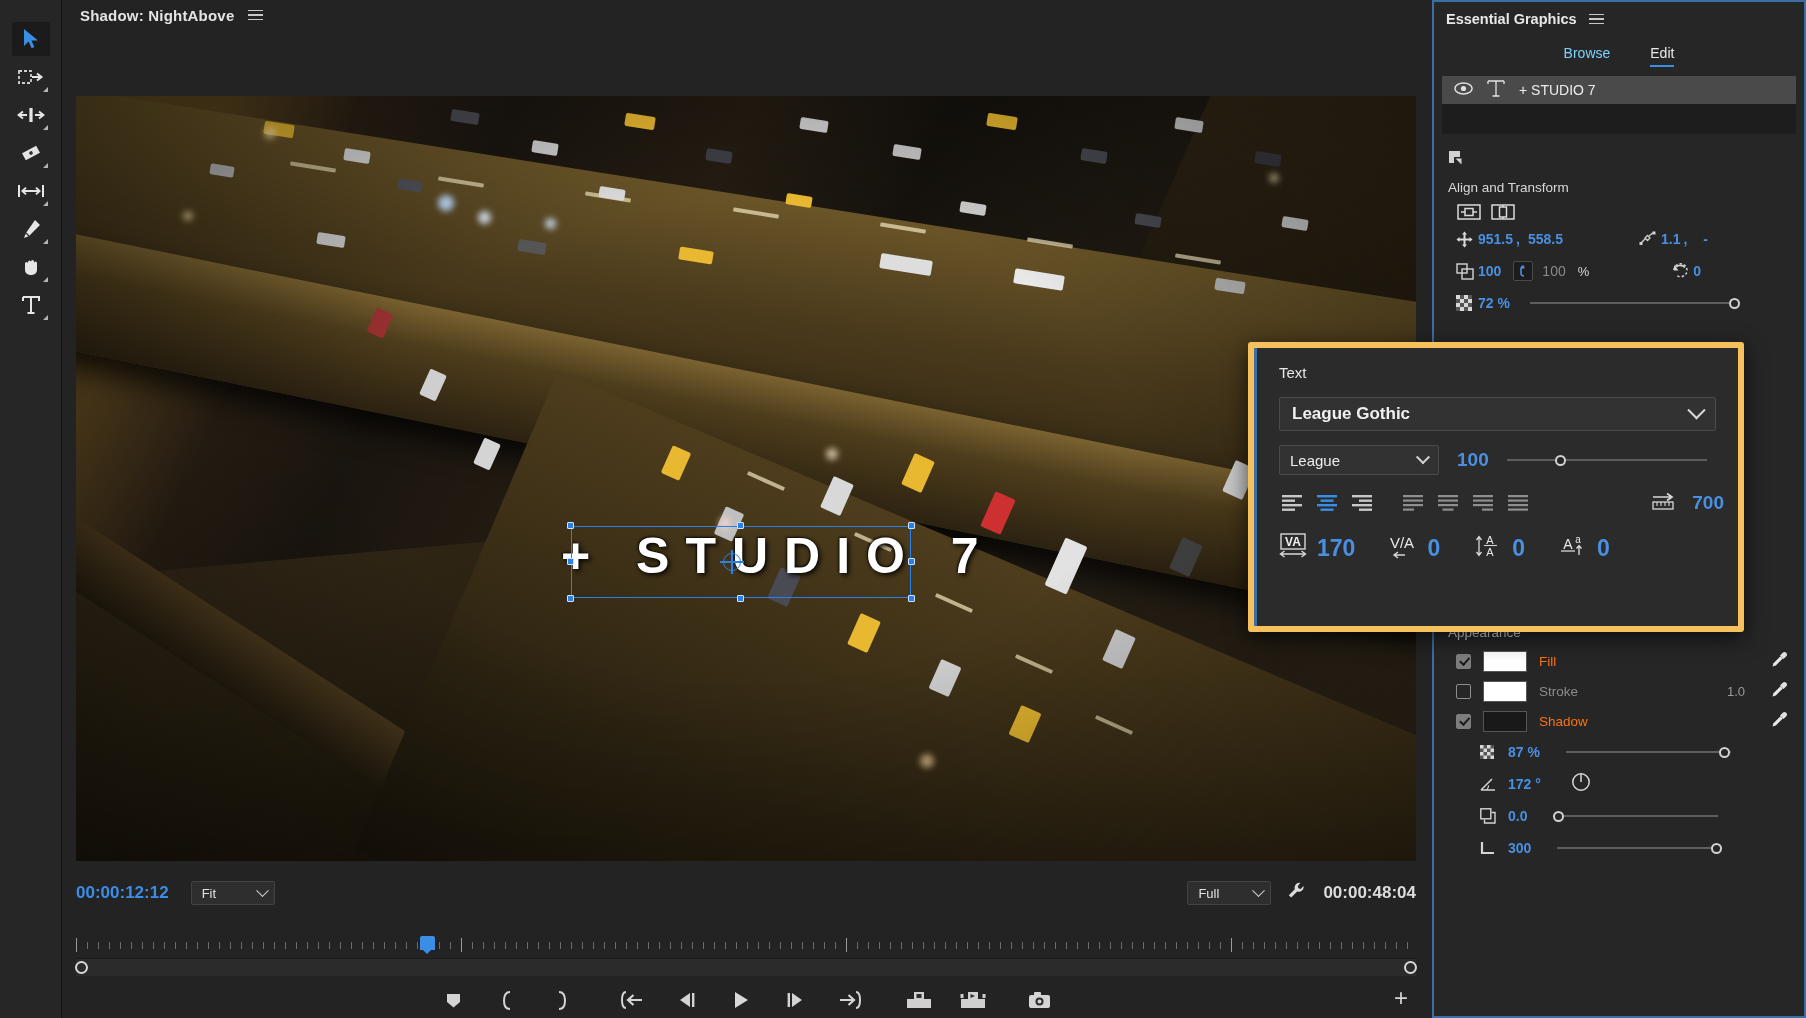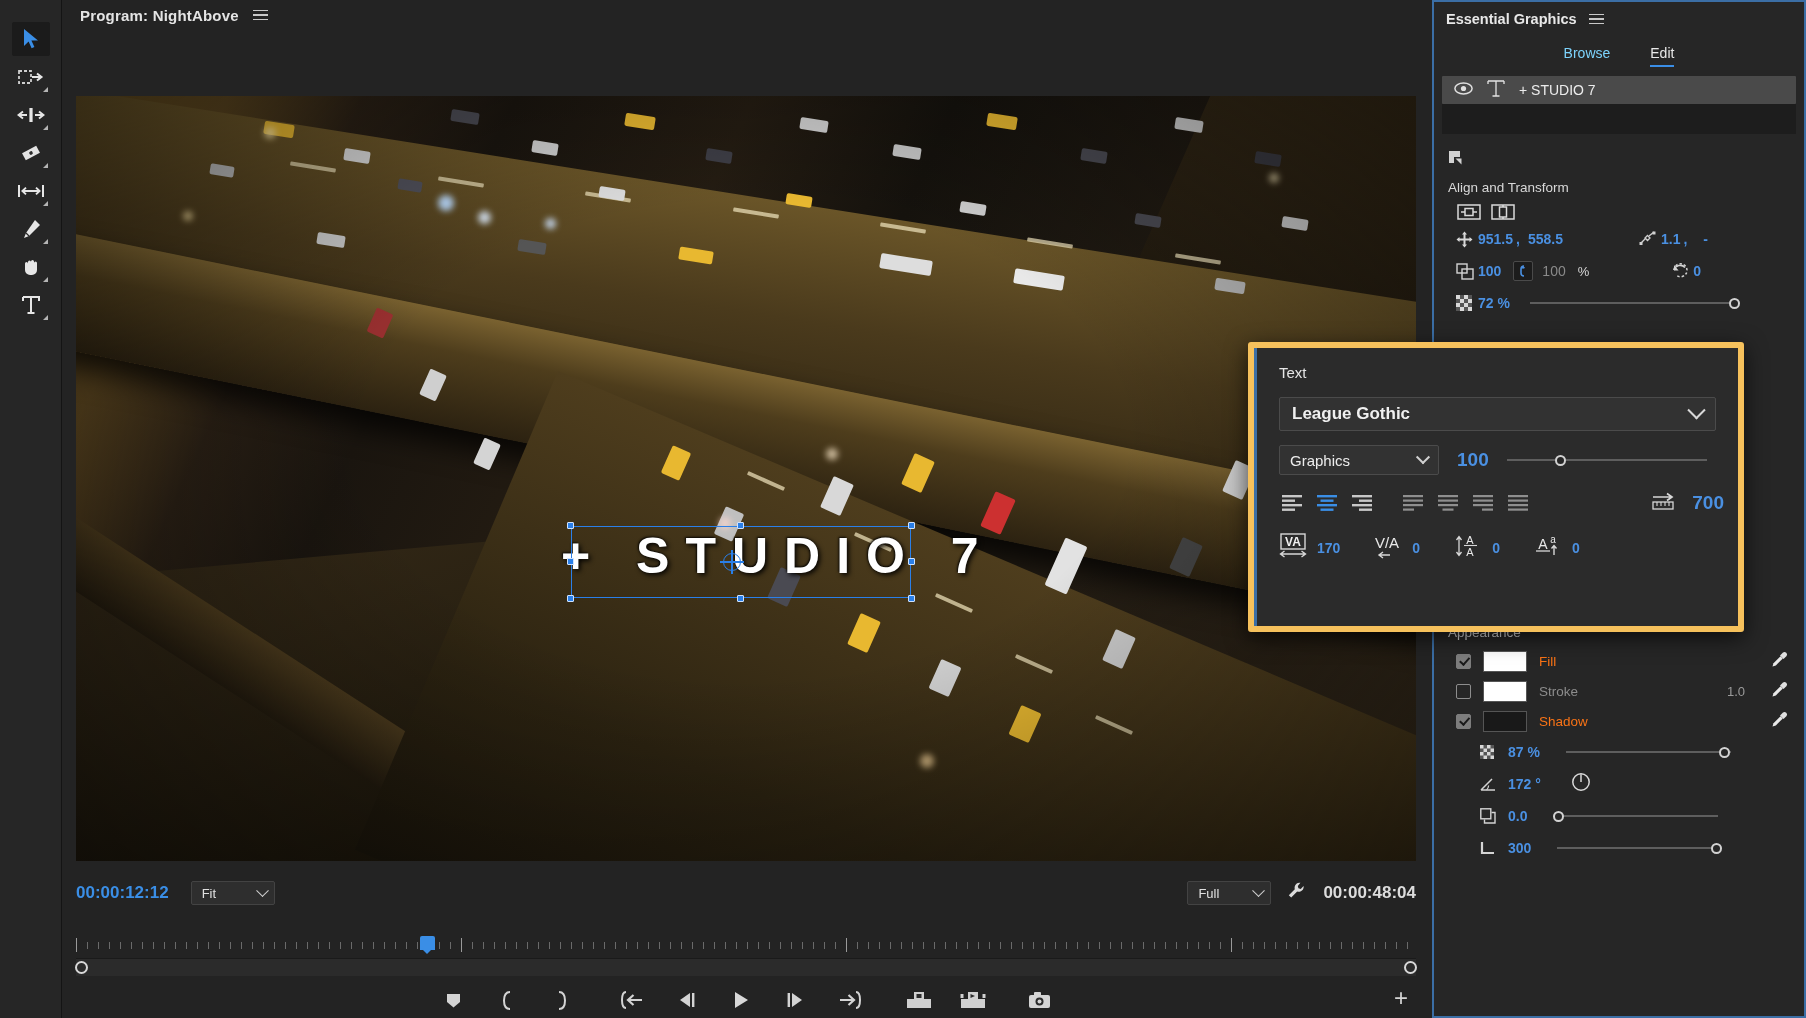--- a/index.html
+++ b/index.html
@@ -224,21 +224,21 @@
   .fontsel span{ color:#f0f0f0; font-size:17px; font-weight:bold; }
   .stylesel{
     width:160px; height:30px; background:#323232; border:1px solid #4b4b4b; border-radius:2px;
     display:flex; align-items:center; justify-content:space-between; padding:0 10px; cursor:pointer;
   }
   .stylesel span{ color:#ededed; font-size:15px; }
   .tp-row2{ display:flex; align-items:center; gap:18px; padding:14px 0 0 22px; }
   .tp-row3{ display:flex; align-items:center; padding:16px 0 0 22px; gap:9px; }
   .tp-row4{ display:flex; align-items:center; padding:18px 0 0 22px; gap:34px; }
   .tp-item{ display:flex; align-items:center; gap:10px; }
-  .tp-num{ color:#4a90e2; font-size:14px; font-weight:bold; }
+  .tp-num{ color:#4a90e2; font-size:23px; font-weight:bold; }
   .tp-num.big{ font-size:19px; }
 </style>
 </head>
 <body>
 
 <div id="app">
 
   <div class="toolbar">
     <div class="tool active">
       <svg width="20" height="22" viewBox="0 0 20 22">
@@ -295,21 +295,21 @@
         <path d="M2 3 L18 3 L18 7 M10 3 L10 19 M6.5 19 L13.5 19" stroke="#e6e6e6" stroke-width="2" fill="none"></path>
         <path d="M2 3 L2 7" stroke="#e6e6e6" stroke-width="2" fill="none"></path>
       </svg>
         <span class="corner"></span>
     </div>
   </div>
 
   <div class="program">
 
     <div class="prog-header">
-      <div class="prog-title">Program: NightAbove</div>
+      <div class="prog-title">Shadow: NightAbove</div>
       <div class="hamburger">
           <i></i>
           <i></i>
           <i></i>
         </div>
     </div>
 
     <div class="video-wrap">
       <div class="video-canvas">
         <div class="road-base"></div>
@@ -885,21 +885,21 @@
     <div class="inner">
       <div class="tp-title">Text</div>
 
       <div class="fontsel">
         <span>League Gothic</span>
         <span style="width:13px;height:13px;border-right:2px solid #d8d8d8;border-bottom:2px solid #d8d8d8;transform:rotate(45deg) translate(-3px,-3px);"></span>
       </div>
 
       <div class="tp-row2">
         <div class="stylesel">
-          <span>Graphics</span>
+          <span>League</span>
           <span style="width:10px;height:10px;border-right:2px solid #d0d0d0;border-bottom:2px solid #d0d0d0;transform:rotate(45deg) translate(-2px,-2px);"></span>
         </div>
         <span class="tp-num big">100</span>
         <span class="slider" style="width:200px;">
           <span class="trk"></span>
             <span class="knb" style="left:24%;"></span>
         </span>
       </div>
 
       <div class="tp-row3">

